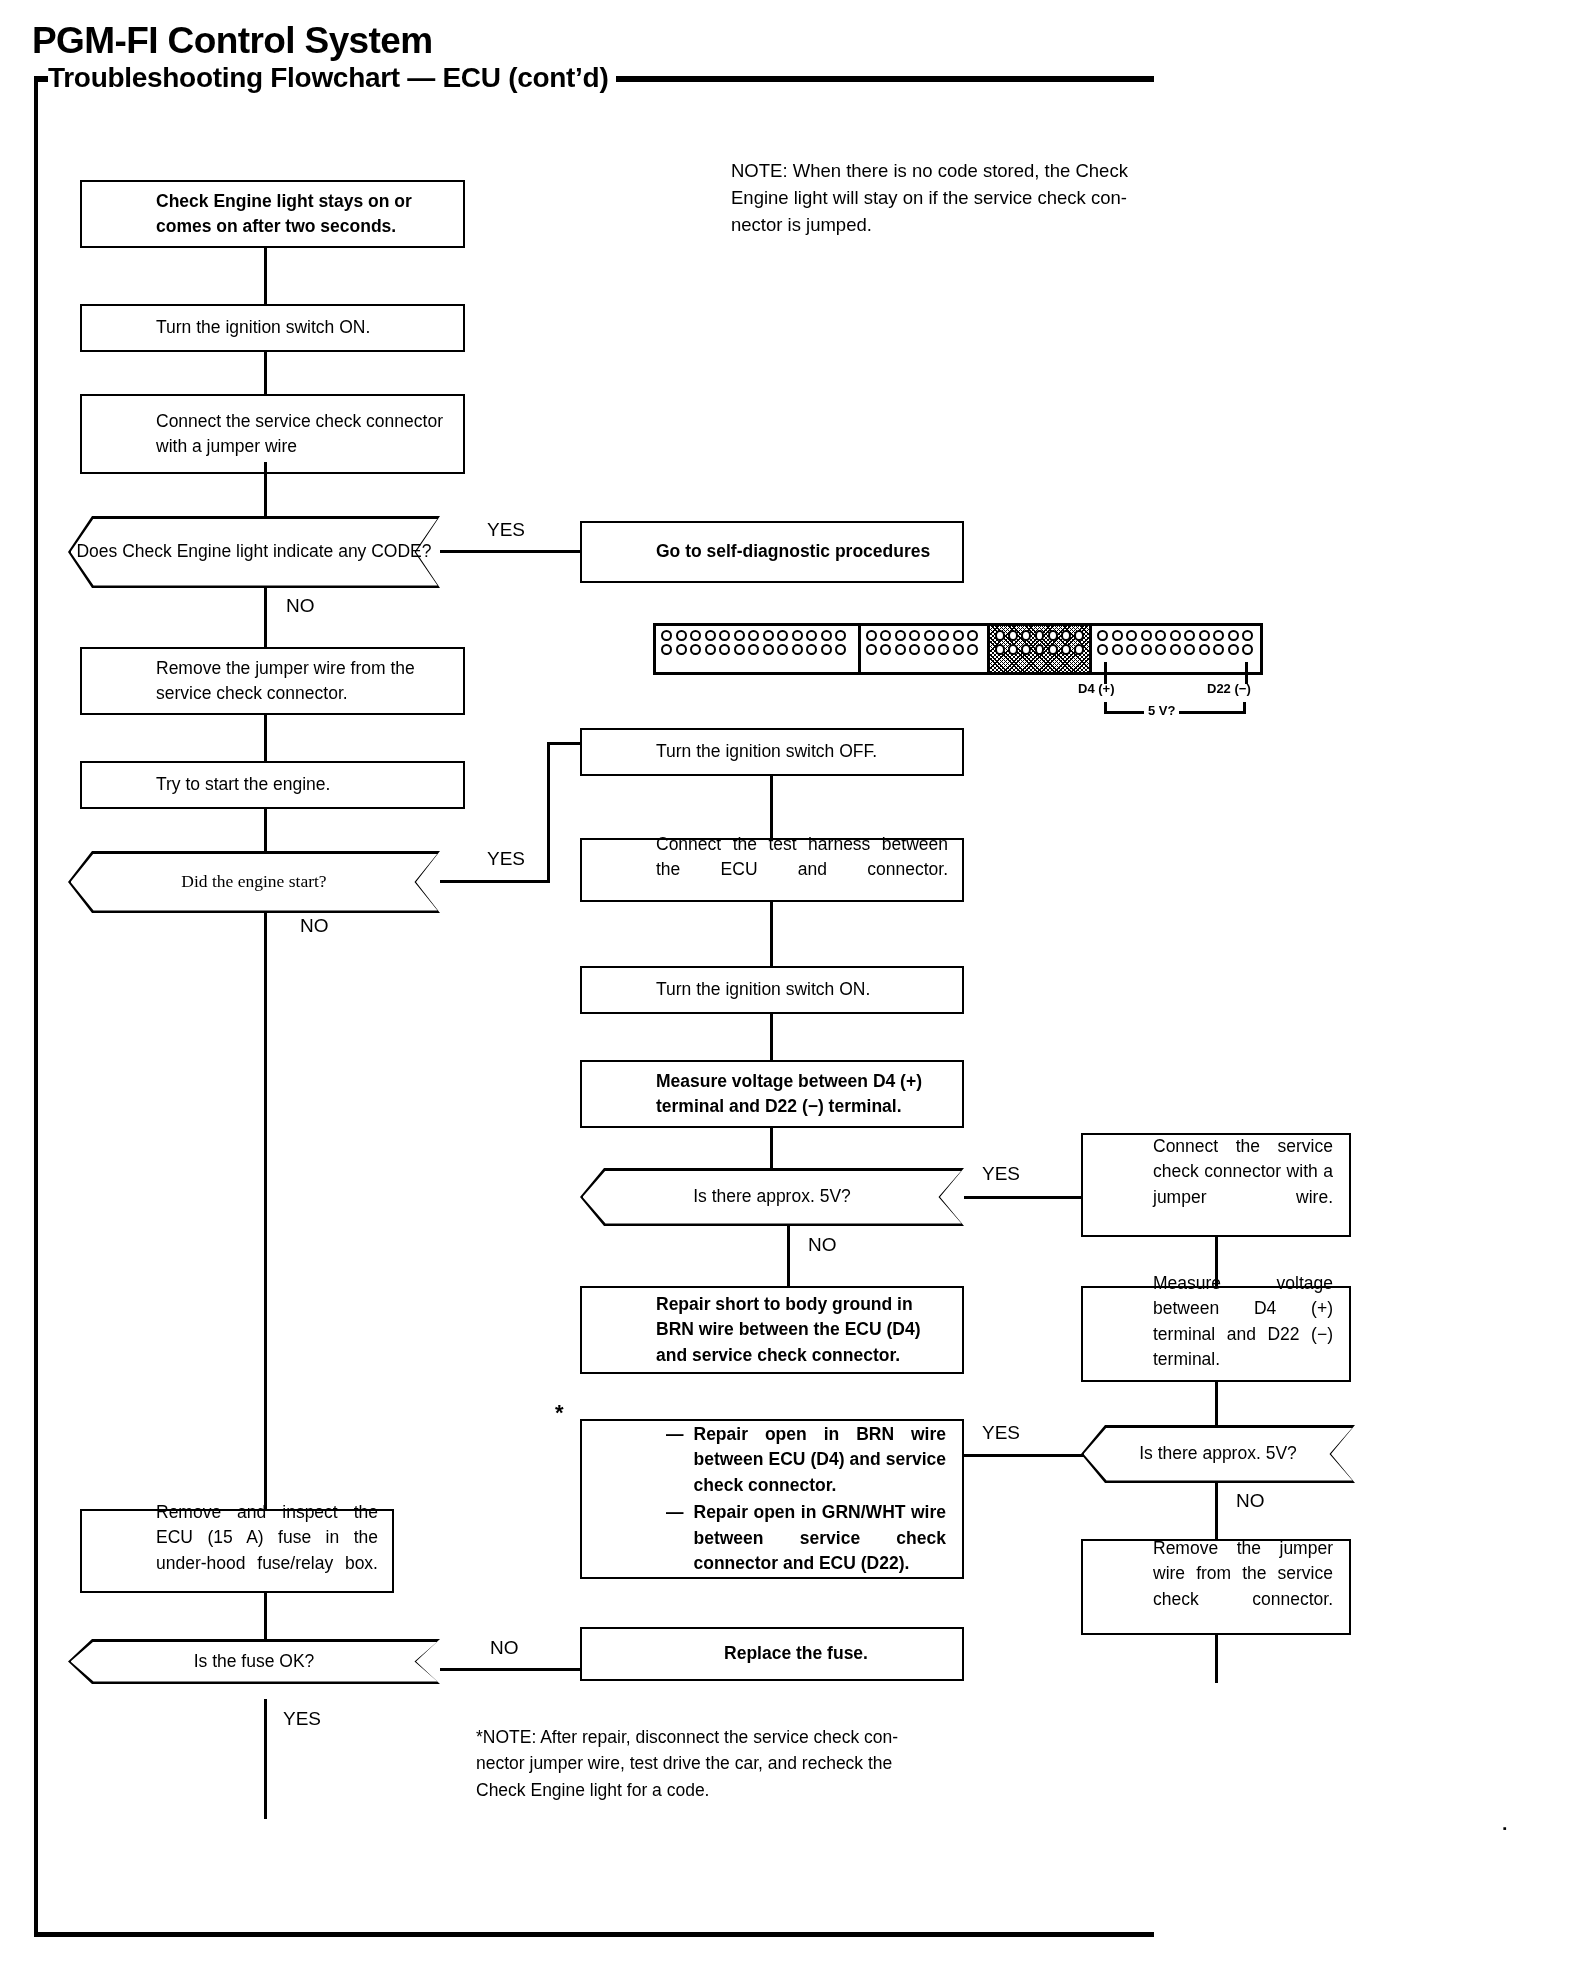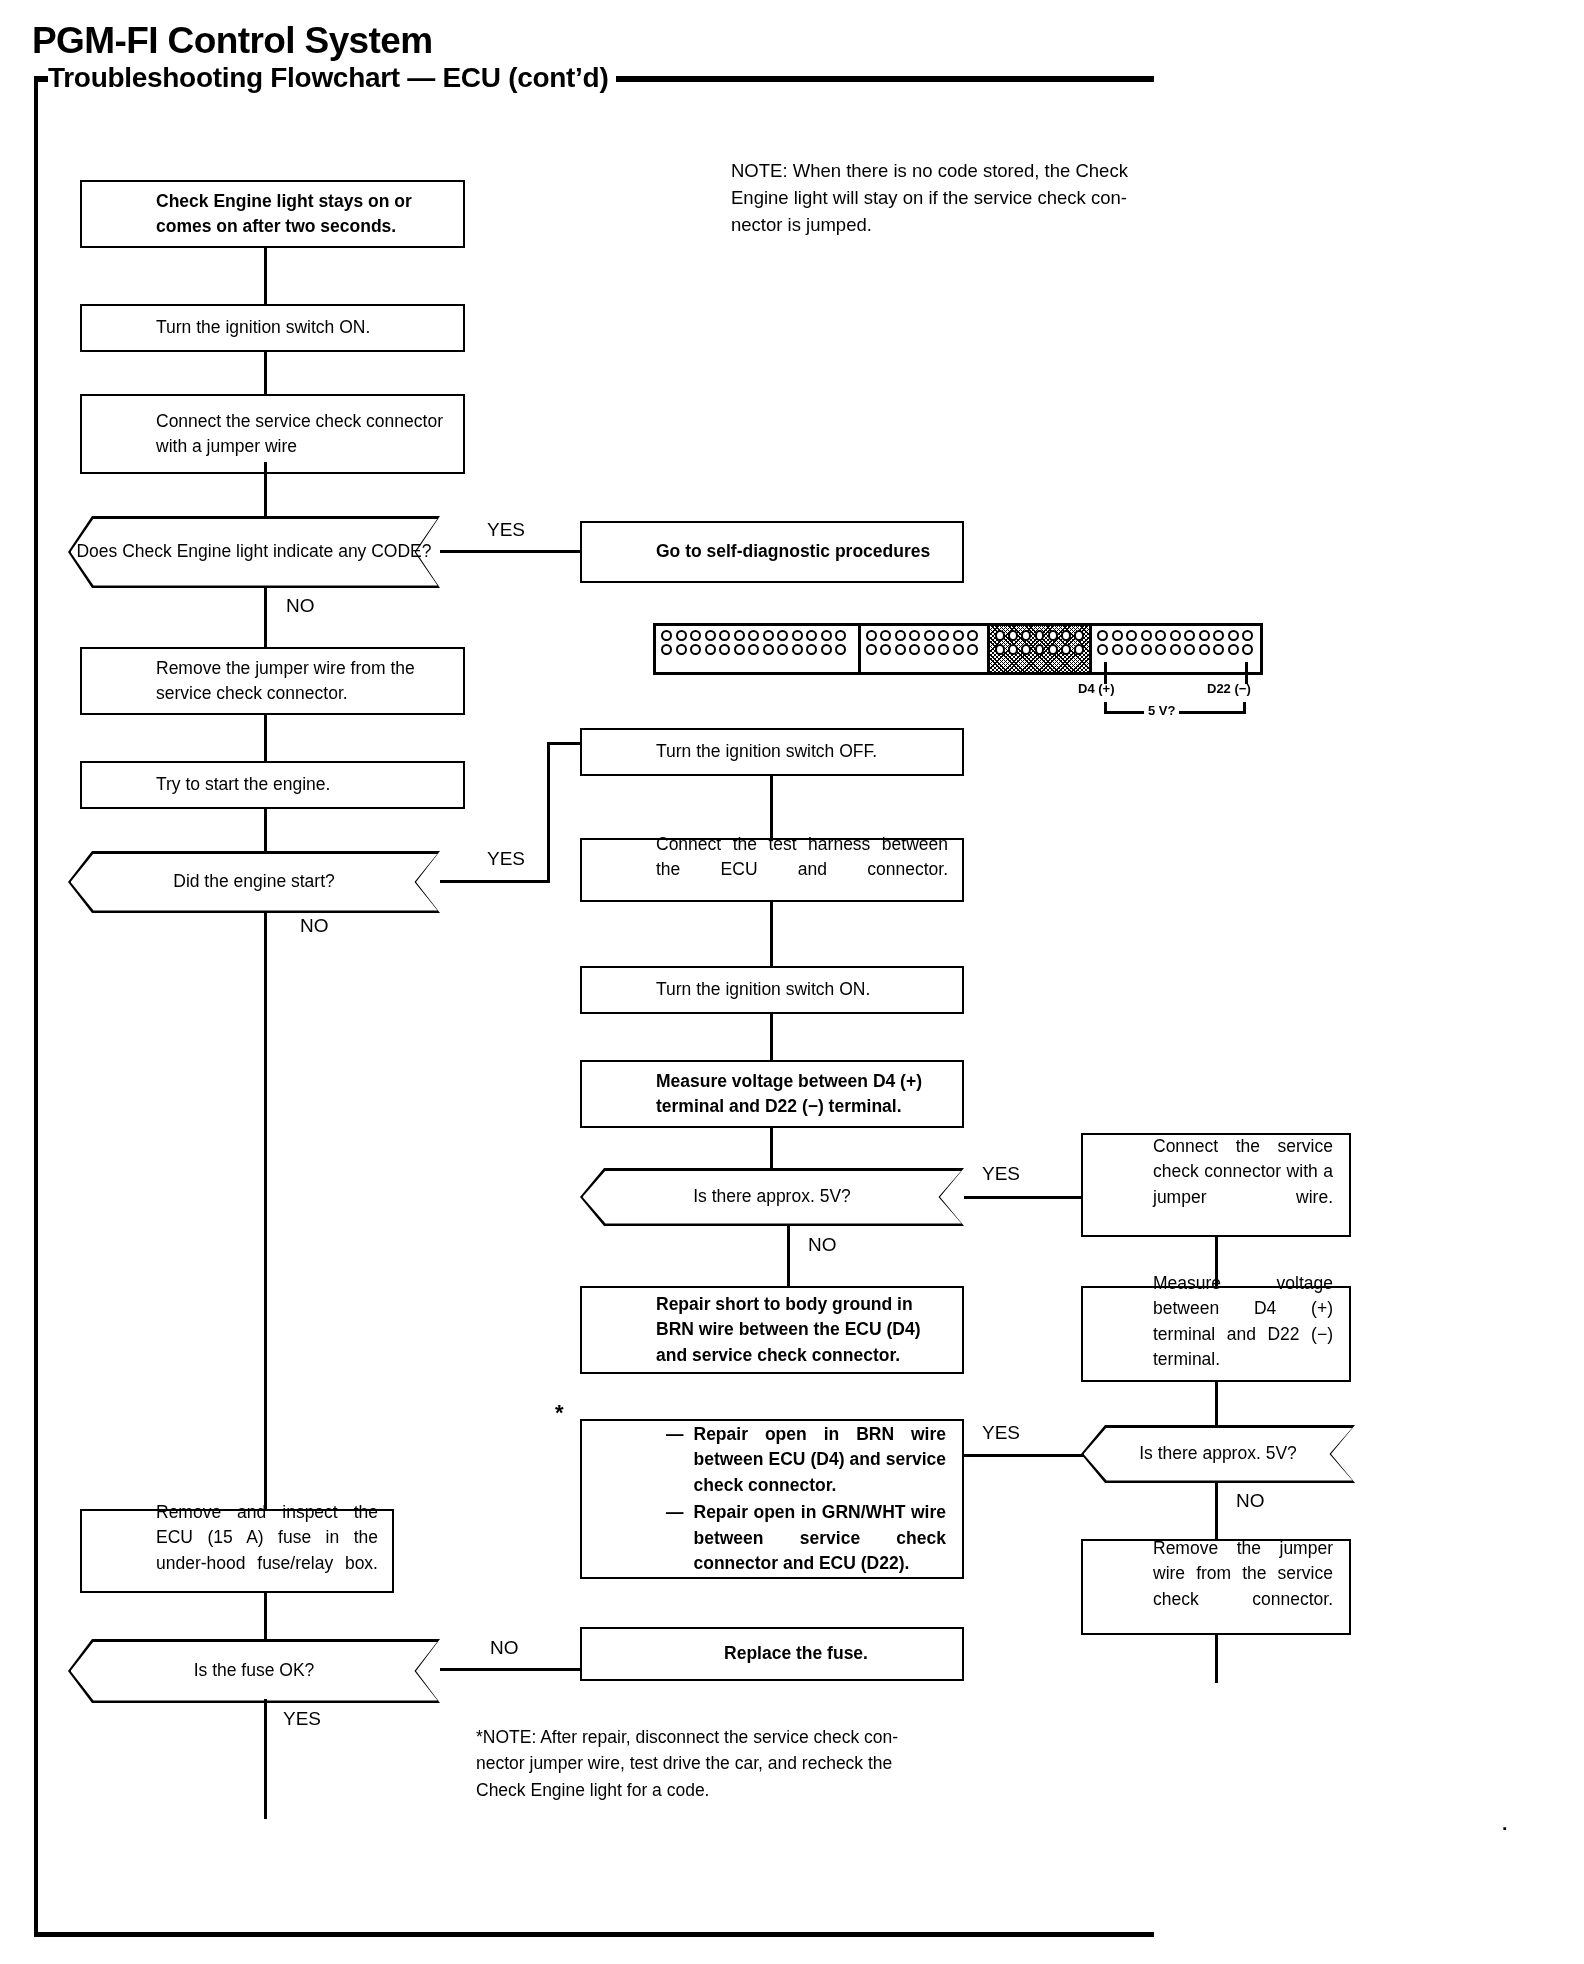--- a/index.html
+++ b/index.html
@@ -109,40 +109,40 @@
   <div class="box" style="left:80px;top:647px;width:385px;height:68px;">
     <div class="tx">Remove the jumper wire from the service check connector.</div>
   </div>
   <div class="vl" style="left:264px;top:715px;height:46px;"></div>
 
   <div class="box" style="left:80px;top:761px;width:385px;height:48px;">
     <div class="tx">Try to start the engine.</div>
   </div>
   <div class="vl" style="left:264px;top:809px;height:42px;"></div>
 
-  <div class="hex" style="left:68px;top:851px;width:372px;height:62px;">
+  <div class="hex" style="left:68px;top:851px;width:372px;height:62px;font-family:Liberation Serif, serif;">
     <div class="hx"></div>
       <div class="hxi"></div>
     <div class="hlbl">Did the engine start?</div>
   </div>
 
   <div class="hl" style="left:440px;top:880px;width:110px;"></div>
   <div class="vl" style="left:547px;top:742px;height:141px;"></div>
   <div class="hl" style="left:547px;top:742px;width:131px;"></div>
   <div class="lbl" style="left:487px;top:848px;">YES</div>
 
   <div class="vl" style="left:264px;top:913px;height:596px;"></div>
   <div class="lbl" style="left:300px;top:915px;">NO</div>
 
   <div class="box just" style="left:80px;top:1509px;width:314px;height:84px;">
     <div class="tx">Remove and inspect the ECU (15 A) fuse in the under-hood fuse/relay box.</div>
   </div>
   <div class="vl" style="left:264px;top:1593px;height:46px;"></div>
 
-  <div class="hex" style="left:68px;top:1639px;width:372px;height:64px;">
+  <div class="hex" style="left:68px;top:1639px;width:372px;height:45px;">
     <div class="hx"></div>
       <div class="hxi"></div>
     <div class="hlbl">Is the fuse OK?</div>
   </div>
   <div class="hl" style="left:440px;top:1668px;width:140px;"></div>
   <div class="lbl" style="left:490px;top:1637px;">NO</div>
   <div class="vl" style="left:264px;top:1699px;height:120px;"></div>
   <div class="lbl" style="left:283px;top:1708px;">YES</div>
 
   <div class="box bold" style="left:580px;top:521px;width:384px;height:62px;">

